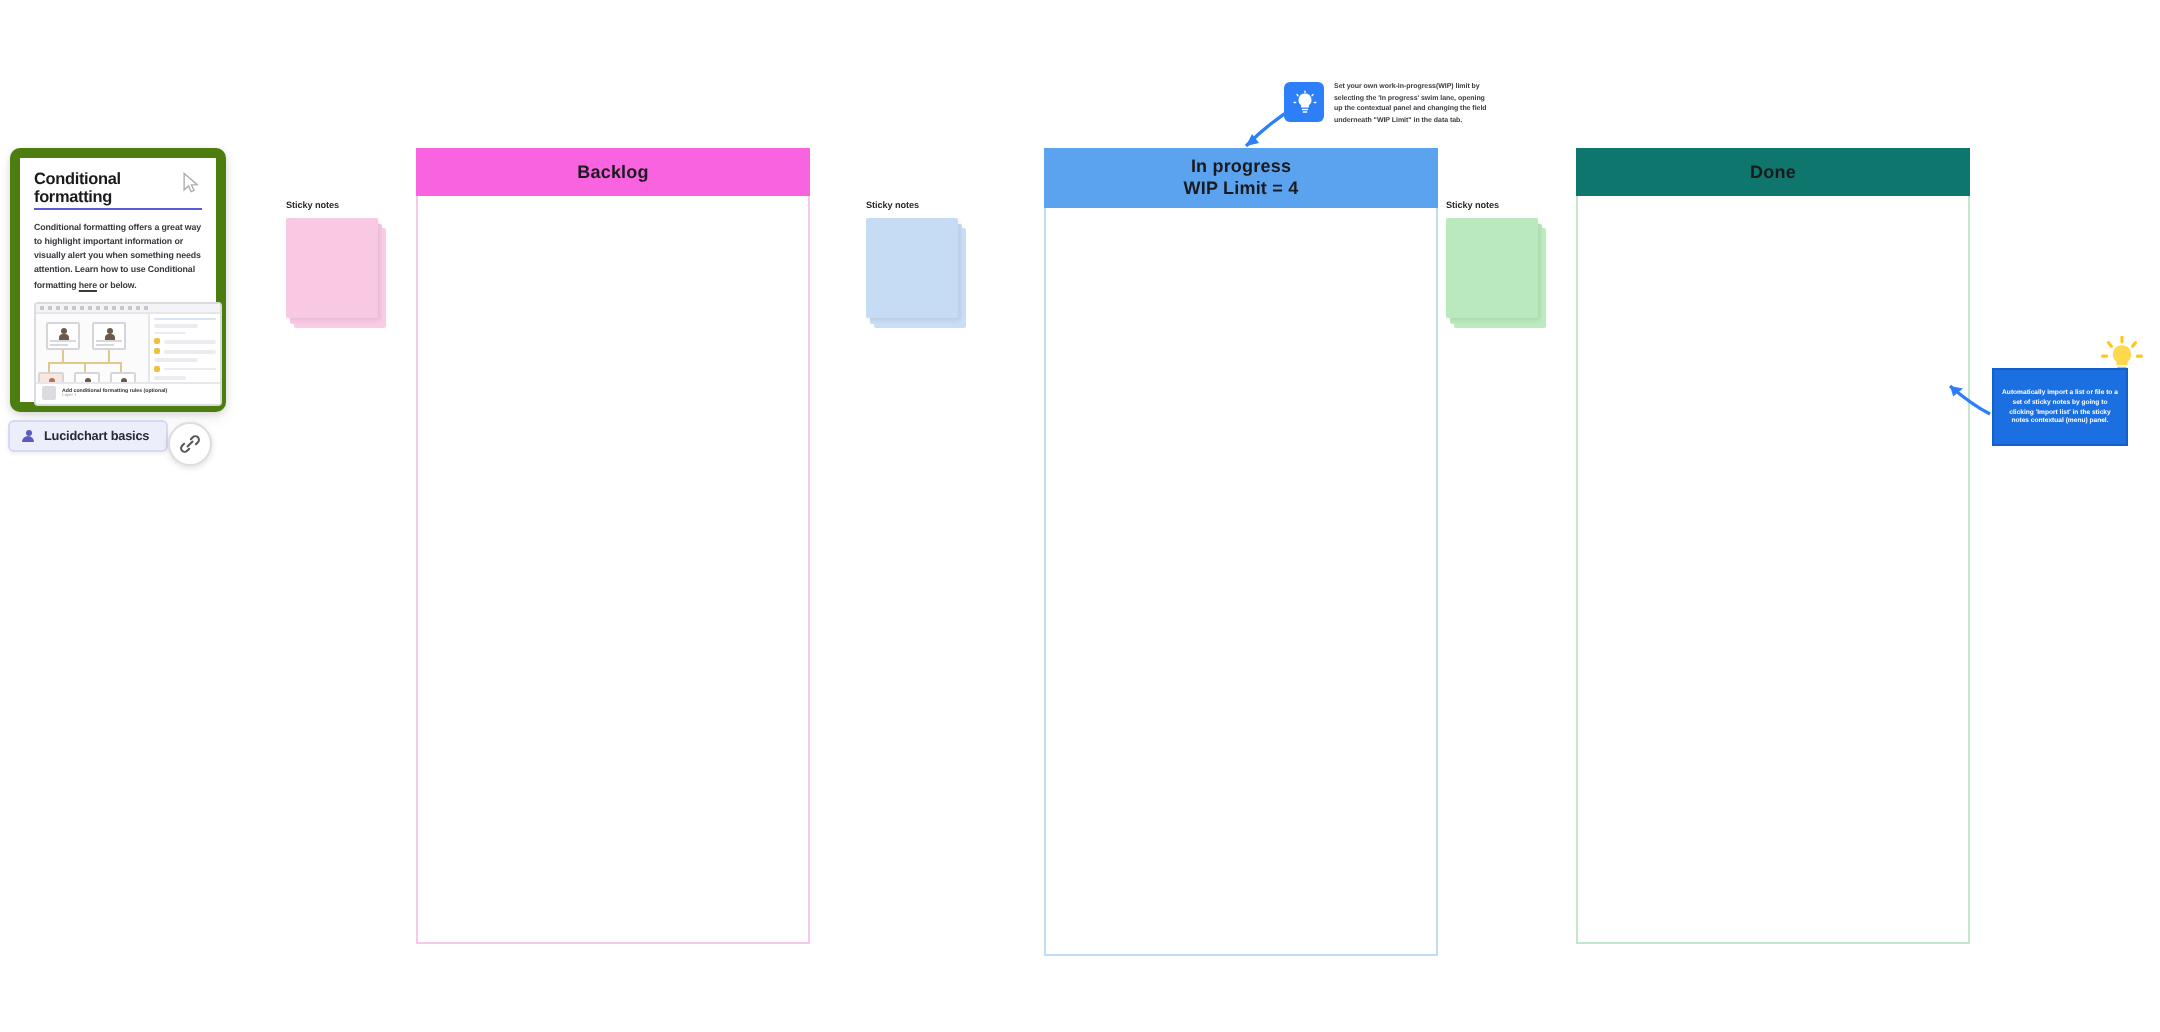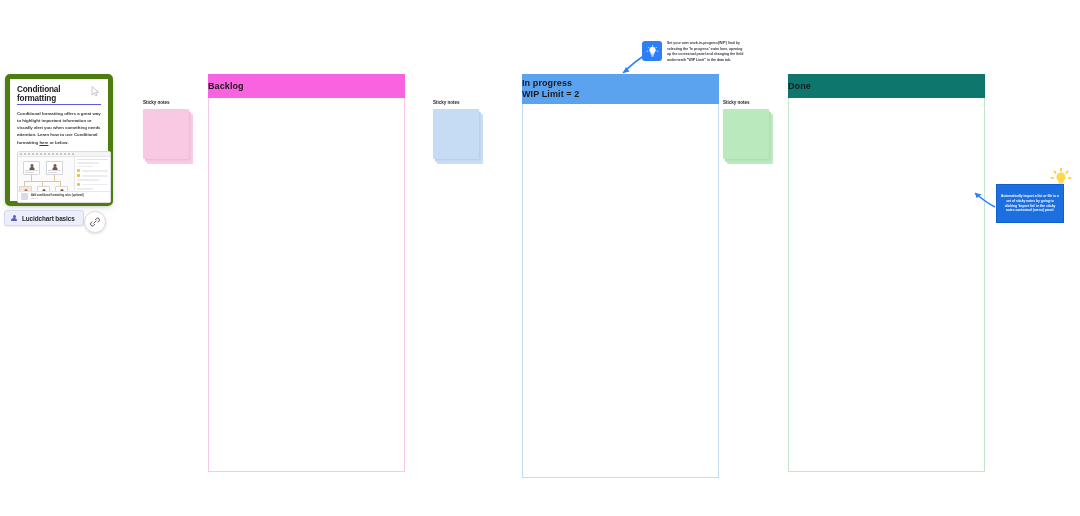--- a/index.html
+++ b/index.html
@@ -138,21 +138,21 @@
     border: 1px solid #dcdce1;
     box-shadow: 0 1px 3px rgba(0,0,0,0.13);
     display: flex; align-items: center; justify-content: center;
   }
 
   
   .column { position: absolute; top: 74px; }
   .col-header {
     height: 24px;
     display: flex; flex-direction: column;
-    justify-content: center;
+    align-items: center; justify-content: center;
     color: #1a1a1e;
     font-weight: bold;
     line-height: 1.18;
   }
   .col-header .l1 { font-size: 9px; letter-spacing: 0.1px; }
   .col-header .l2 { font-size: 9px; letter-spacing: 0.1px; }
   .col-body {
     border: 1px solid; border-top: none;
     background: #ffffff;
   }
@@ -319,21 +319,21 @@
   <div class="column" id="col-0" style="left: 208px; width: 197px;">
     <div class="col-header" style="background: rgb(250, 99, 224); width: 197px;">
       <span class="l1">Backlog</span>
     </div>
     <div class="col-body" style="border-color: rgb(246, 200, 234); height: 374px; width: 197px;"></div>
   </div>
 
   <div class="column" id="col-1" style="left: 498px; width: 197px; padding-left: 24px;">
     <div class="col-header" style="background: rgb(91, 163, 239); width: 197px; height: 30px;">
       <span class="l1">In progress</span>
-      <span class="l2">WIP Limit = 2</span>
+      <span class="l2">WIP Limit = 4</span>
     </div>
     <div class="col-body" style="border-color: rgb(195, 220, 245); height: 374px; width: 197px;"></div>
   </div>
 
   <div class="column" id="col-2" style="left: 788px; width: 197px;">
     <div class="col-header" style="background: #0f766e; width: 197px;">
       <span class="l1">Done</span>
     </div>
     <div class="col-body" style="border-color: rgb(196, 230, 203); height: 374px; width: 197px;"></div>
   </div>

